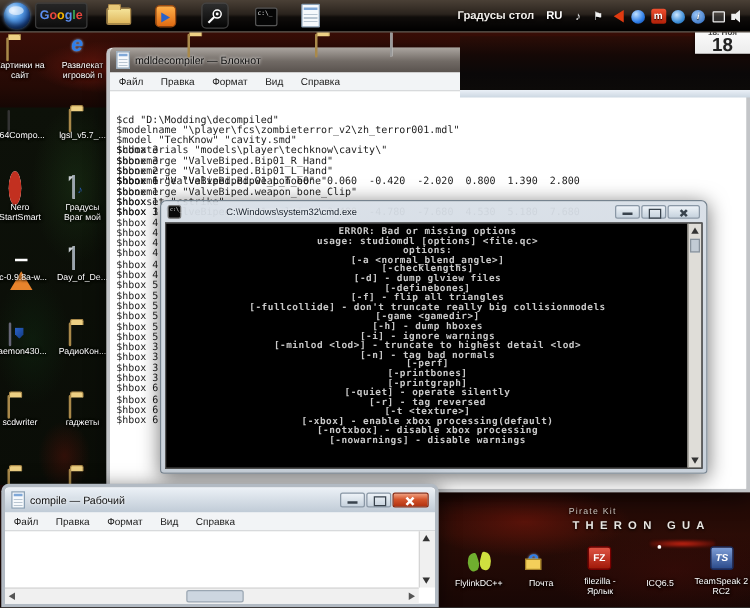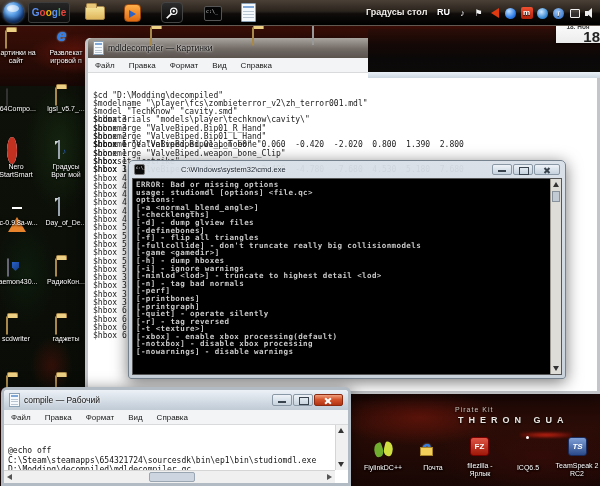--- a/index.html
+++ b/index.html
@@ -157,36 +157,36 @@
   .np1-text div{height:8.3px;}
 
   
   .band{position:absolute;left:368px;top:29px;width:232px;height:43px;z-index:6;
     background:linear-gradient(180deg,#2c0d07 0%,#150806 35%,#0a0808 70%,#0c0a09 100%);}
   .bandstrip{position:absolute;left:368px;top:72px;width:232px;height:6px;z-index:6;
     background:linear-gradient(180deg,#eaf0f7,#ccd7e2);}
   .gadget{position:absolute;left:556px;top:22px;width:44px;height:21px;z-index:7;overflow:hidden;
     background:linear-gradient(#fdfdfd,#ececec);border-radius:3px 0 0 0;box-shadow:0 1px 3px rgba(0,0,0,.6);}
   .gadget .gdate{font-size:6.5px;font-weight:bold;color:#444;text-align:center;margin-top:1px;}
-  .gadget .gday{font-size:15px;font-weight:bold;color:#222;text-align:right;line-height:13px;}
+  .gadget .gday{font-size:15px;font-weight:bold;color:#222;text-align:center;line-height:13px;}
 
   
   #cmd{left:128px;top:160px;width:438px;height:219px;z-index:10;
     background:linear-gradient(rgba(216,223,231,.95),rgba(198,207,217,.95));
     border:1px solid #76838f;border-radius:5px 5px 3px 3px;}
   #cmd .titlebar{height:17px;gap:36px;}
   #cmd .title-text{font-size:7.5px;color:#141e2a;}
   .cmd-ico{width:11px;height:11px;background:#0a0a0a;border:1px solid #777;border-radius:2px;
     color:#eee;font-size:4px;font-family:"DejaVu Sans Mono",monospace;line-height:5px;padding-left:1px;flex:0 0 auto;}
   #cmd .capbtn{height:11px;}
   #cmd .capbtn.closeb{width:26px;background:linear-gradient(#eef3f8,#c6d2dd);border-color:#8a98a6;}
   #cmd .capbtn.closeb:before,#cmd .capbtn.closeb:after{background:#39434d;left:11px;top:2px;height:7px;}
   .cmd-body{position:absolute;left:3px;right:3px;top:17px;bottom:3px;background:#000;border:1px solid #555;}
   .cmd-text{position:absolute;left:3px;top:2px;right:13px;font-family:"DejaVu Sans Mono","Liberation Mono",monospace;
-    font-size:7.5px;font-weight:bold;letter-spacing:.4px;line-height:7.6px;color:#c9c9c9;white-space:pre;}
+    font-size:7.5px;font-weight:bold;letter-spacing:.4px;line-height:7.6px;color:#c9c9c9;white-space:pre;text-align:center;}
   .cmd-scroll{position:absolute;right:0;top:0;bottom:0;width:11px;background:#dfddd8;border-left:1px solid #9a9890;}
   .arrow-up{position:absolute;left:2px;top:3px;width:0;height:0;border-bottom:5px solid #333;border-left:3.5px solid transparent;border-right:3.5px solid transparent;}
   .arrow-dn{position:absolute;left:2px;bottom:3px;width:0;height:0;border-top:5px solid #333;border-left:3.5px solid transparent;border-right:3.5px solid transparent;}
   .cmd-thumb{position:absolute;left:1px;top:12px;width:8px;height:11px;background:#c2cbd4;border:1px solid #88929c;}
 
   
   #np2{left:1px;top:387px;width:350px;height:99px;z-index:20;
     background:#fff;border:3px solid rgba(170,178,188,.9);border-radius:6px 6px 0 0;}
   #np2 .titlebar{height:20px;border-radius:4px 4px 0 0;
     background:linear-gradient(180deg,rgba(235,240,246,.95),rgba(188,200,212,.95));}
@@ -261,21 +261,21 @@
   <div class="dicon" style="left:516px;top:434px;"><span class="i-icq"></span></div>
   <div class="ilabel" style="left:500px;top:464px;">ICQ6.5</div>
   <div class="dicon" style="left:568px;top:437px;">
       <span class="i-ts">TS</span>
     </div>
   <div class="ilabel" style="left:549px;top:462px;"><span>TeamSpeak 2</span><br><span>RC2</span></div>
 
   <div class="win" id="np1">
     <div class="titlebar">
       <span class="np-icon"></span>
-      <span class="title-text">mdldecompiler — Картинки</span>
+      <span class="title-text">mdldecompiler — Блокнот</span>
     </div>
     <div class="menubar">
         <span>Файл</span>
         <span>Правка</span>
         <span>Формат</span>
         <span>Вид</span>
         <span>Справка</span>
       </div>
     <div class="np1-text">
       <div><div>$cd "D:\Modding\decompiled"</div><div>$modelname "\player\fcs\zombieterror_v2\zh_terror001.mdl"</div><div>$model "TechKnow" "cavity.smd"</div><div>$cdmaterials "models\player\techknow\cavity\"</div><div>$bonemerge "ValveBiped.Bip01_R_Hand"</div><div>$bonemerge "ValveBiped.Bip01_L_Hand"</div><div>$bonemerge "ValveBiped.weapon_bone"</div><div>$bonemerge "ValveBiped.weapon_bone_Clip"</div><div>$hboxset "cstrike"</div><div>$hbox 3 "ValveBiped.Bip01_pelvis" -3.480  -4.780  -7.680  4.530  5.180  7.680</div></div>
@@ -322,23 +322,20 @@
       </span>
     </div>
     <div class="menubar">
         <span>Файл</span>
         <span>Правка</span>
         <span>Формат</span>
         <span>Вид</span>
         <span>Справка</span>
       </div>
     <div class="np2-body">
-      <div class="np2-text">
-        <div><div>@echo off</div><div>C:\Steam\steamapps\654321724\sourcesdk\bin\ep1\bin\studiomdl.exe</div><div>D:\Modding\decompiled\mdldecompiler.qc</div></div>
-      </div>
       <div class="vscroll">
         <span class="arrow-up"></span>
         <span class="arrow-dn"></span>
       </div>
       <div class="hscroll">
         <span class="h-left"></span>
         <span class="h-thumb"></span>
         <span class="h-right"></span>
       </div>
     </div>

